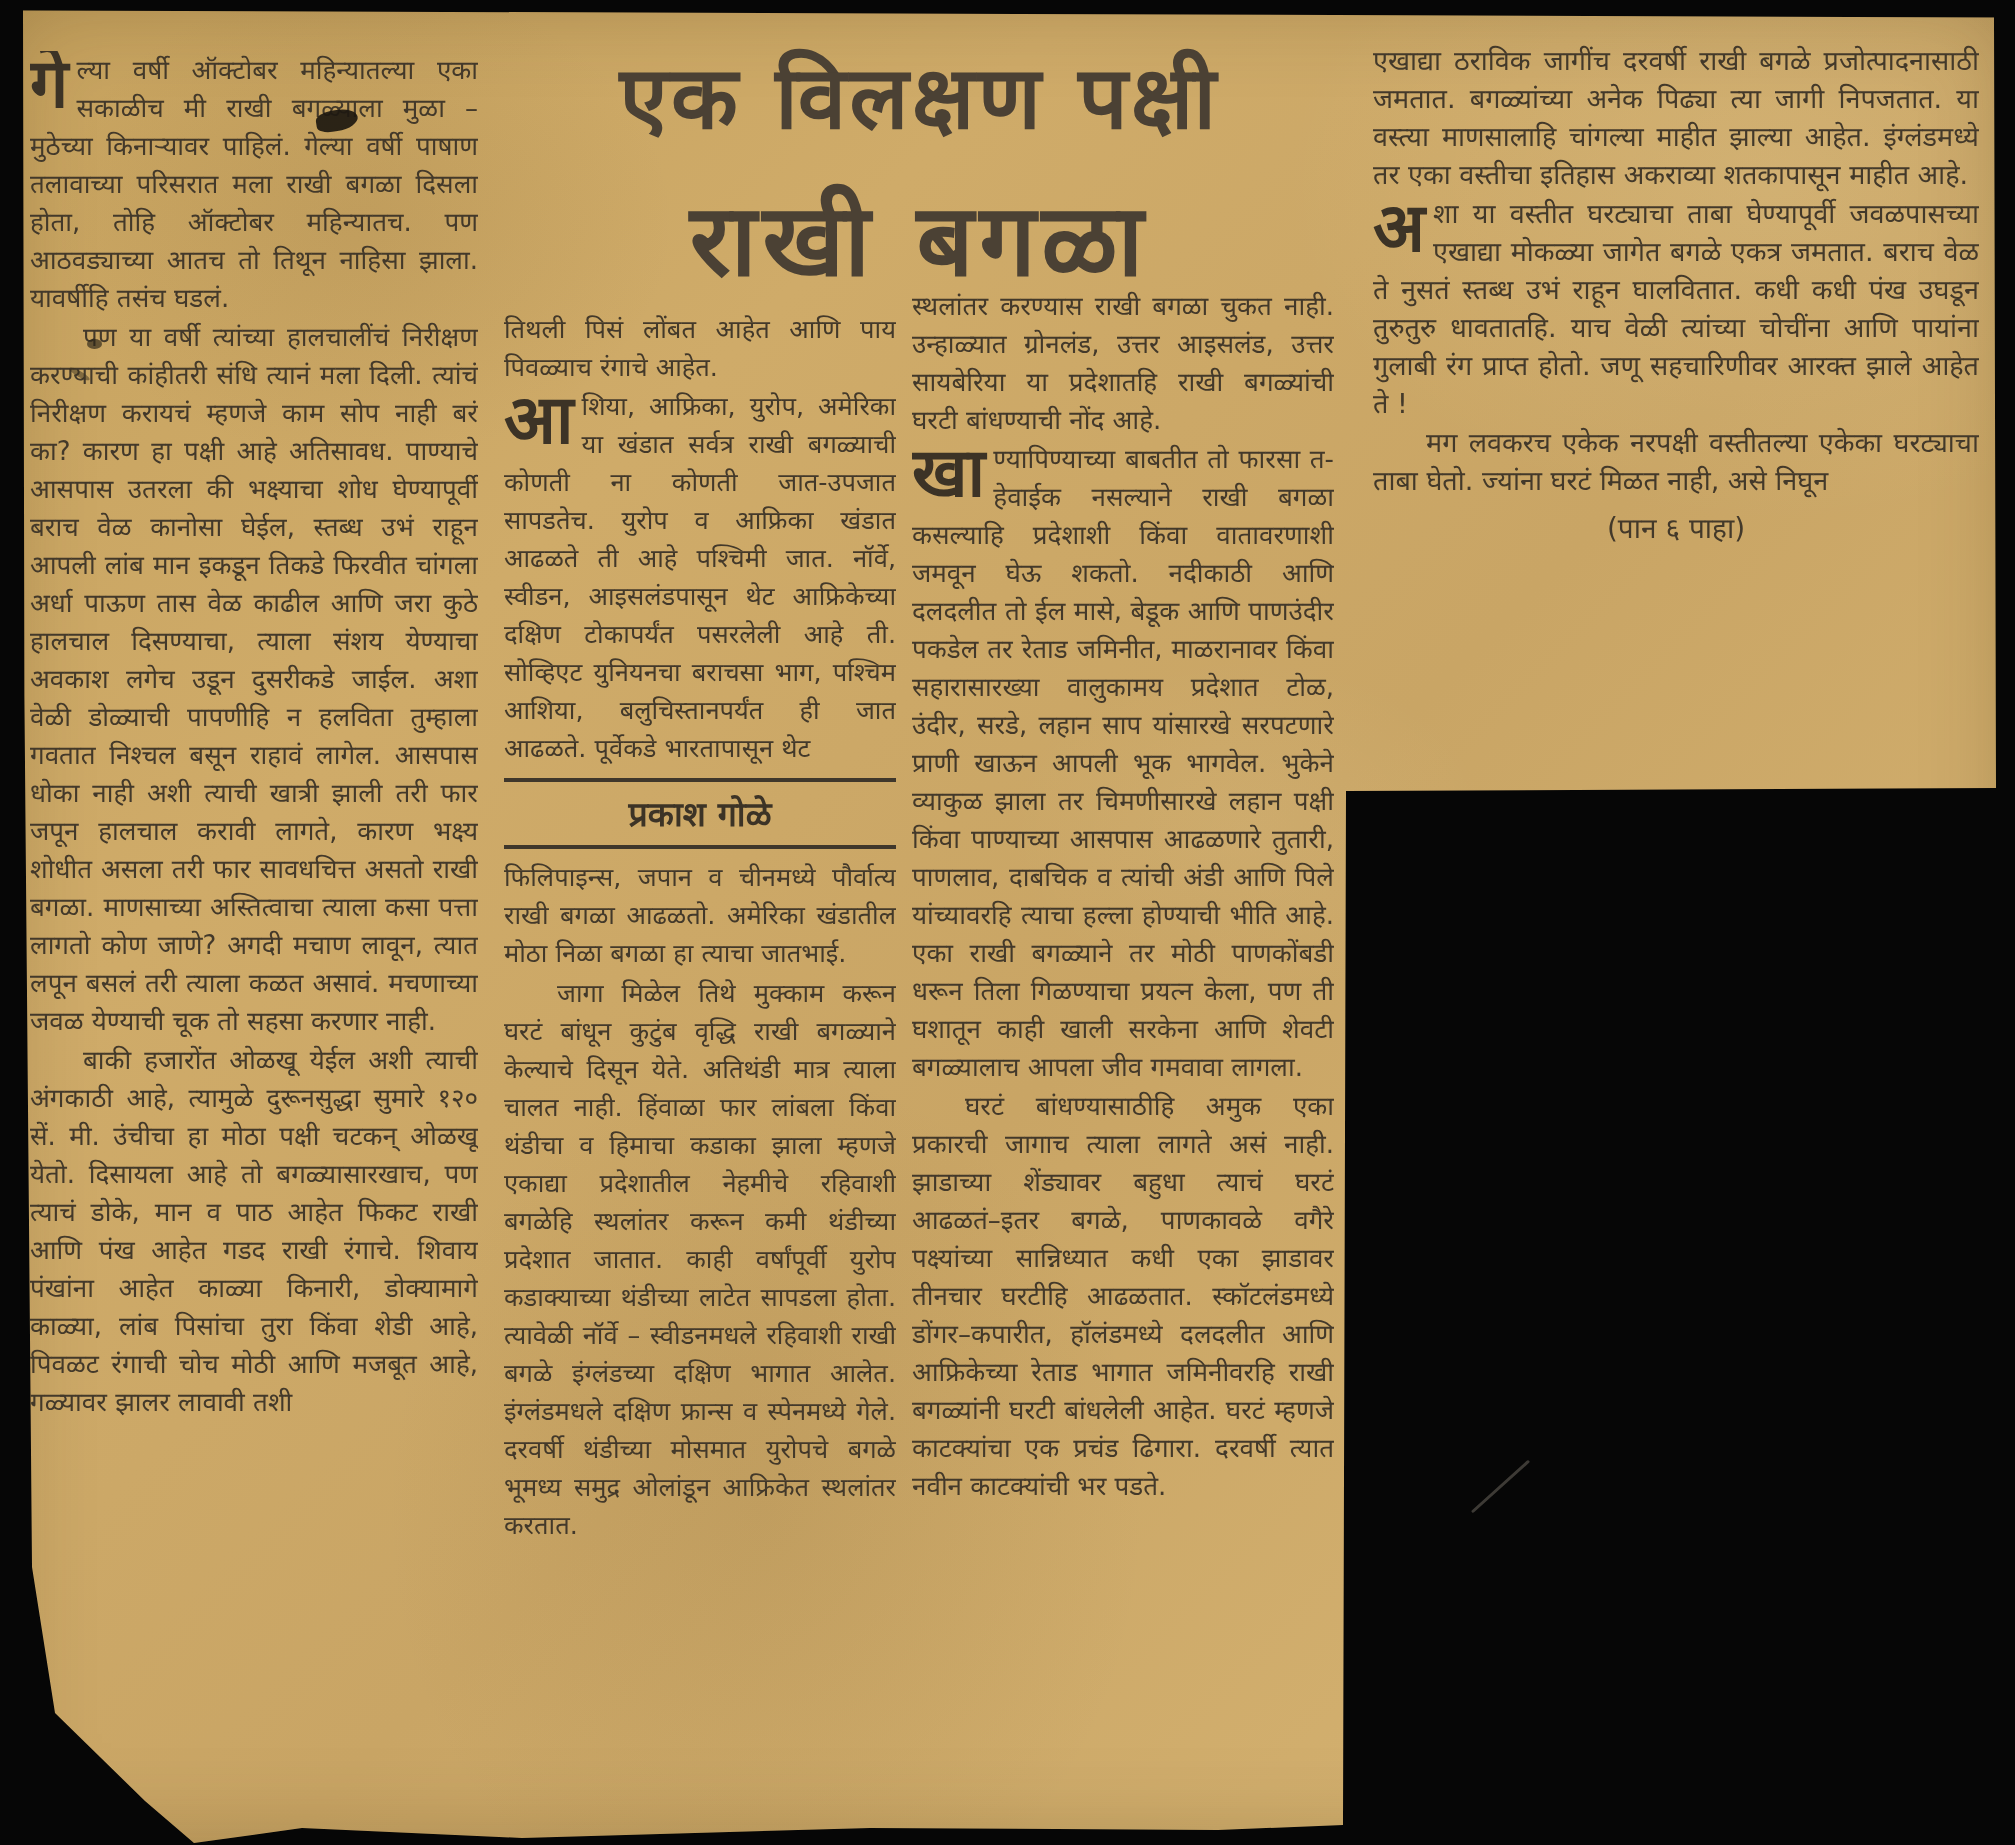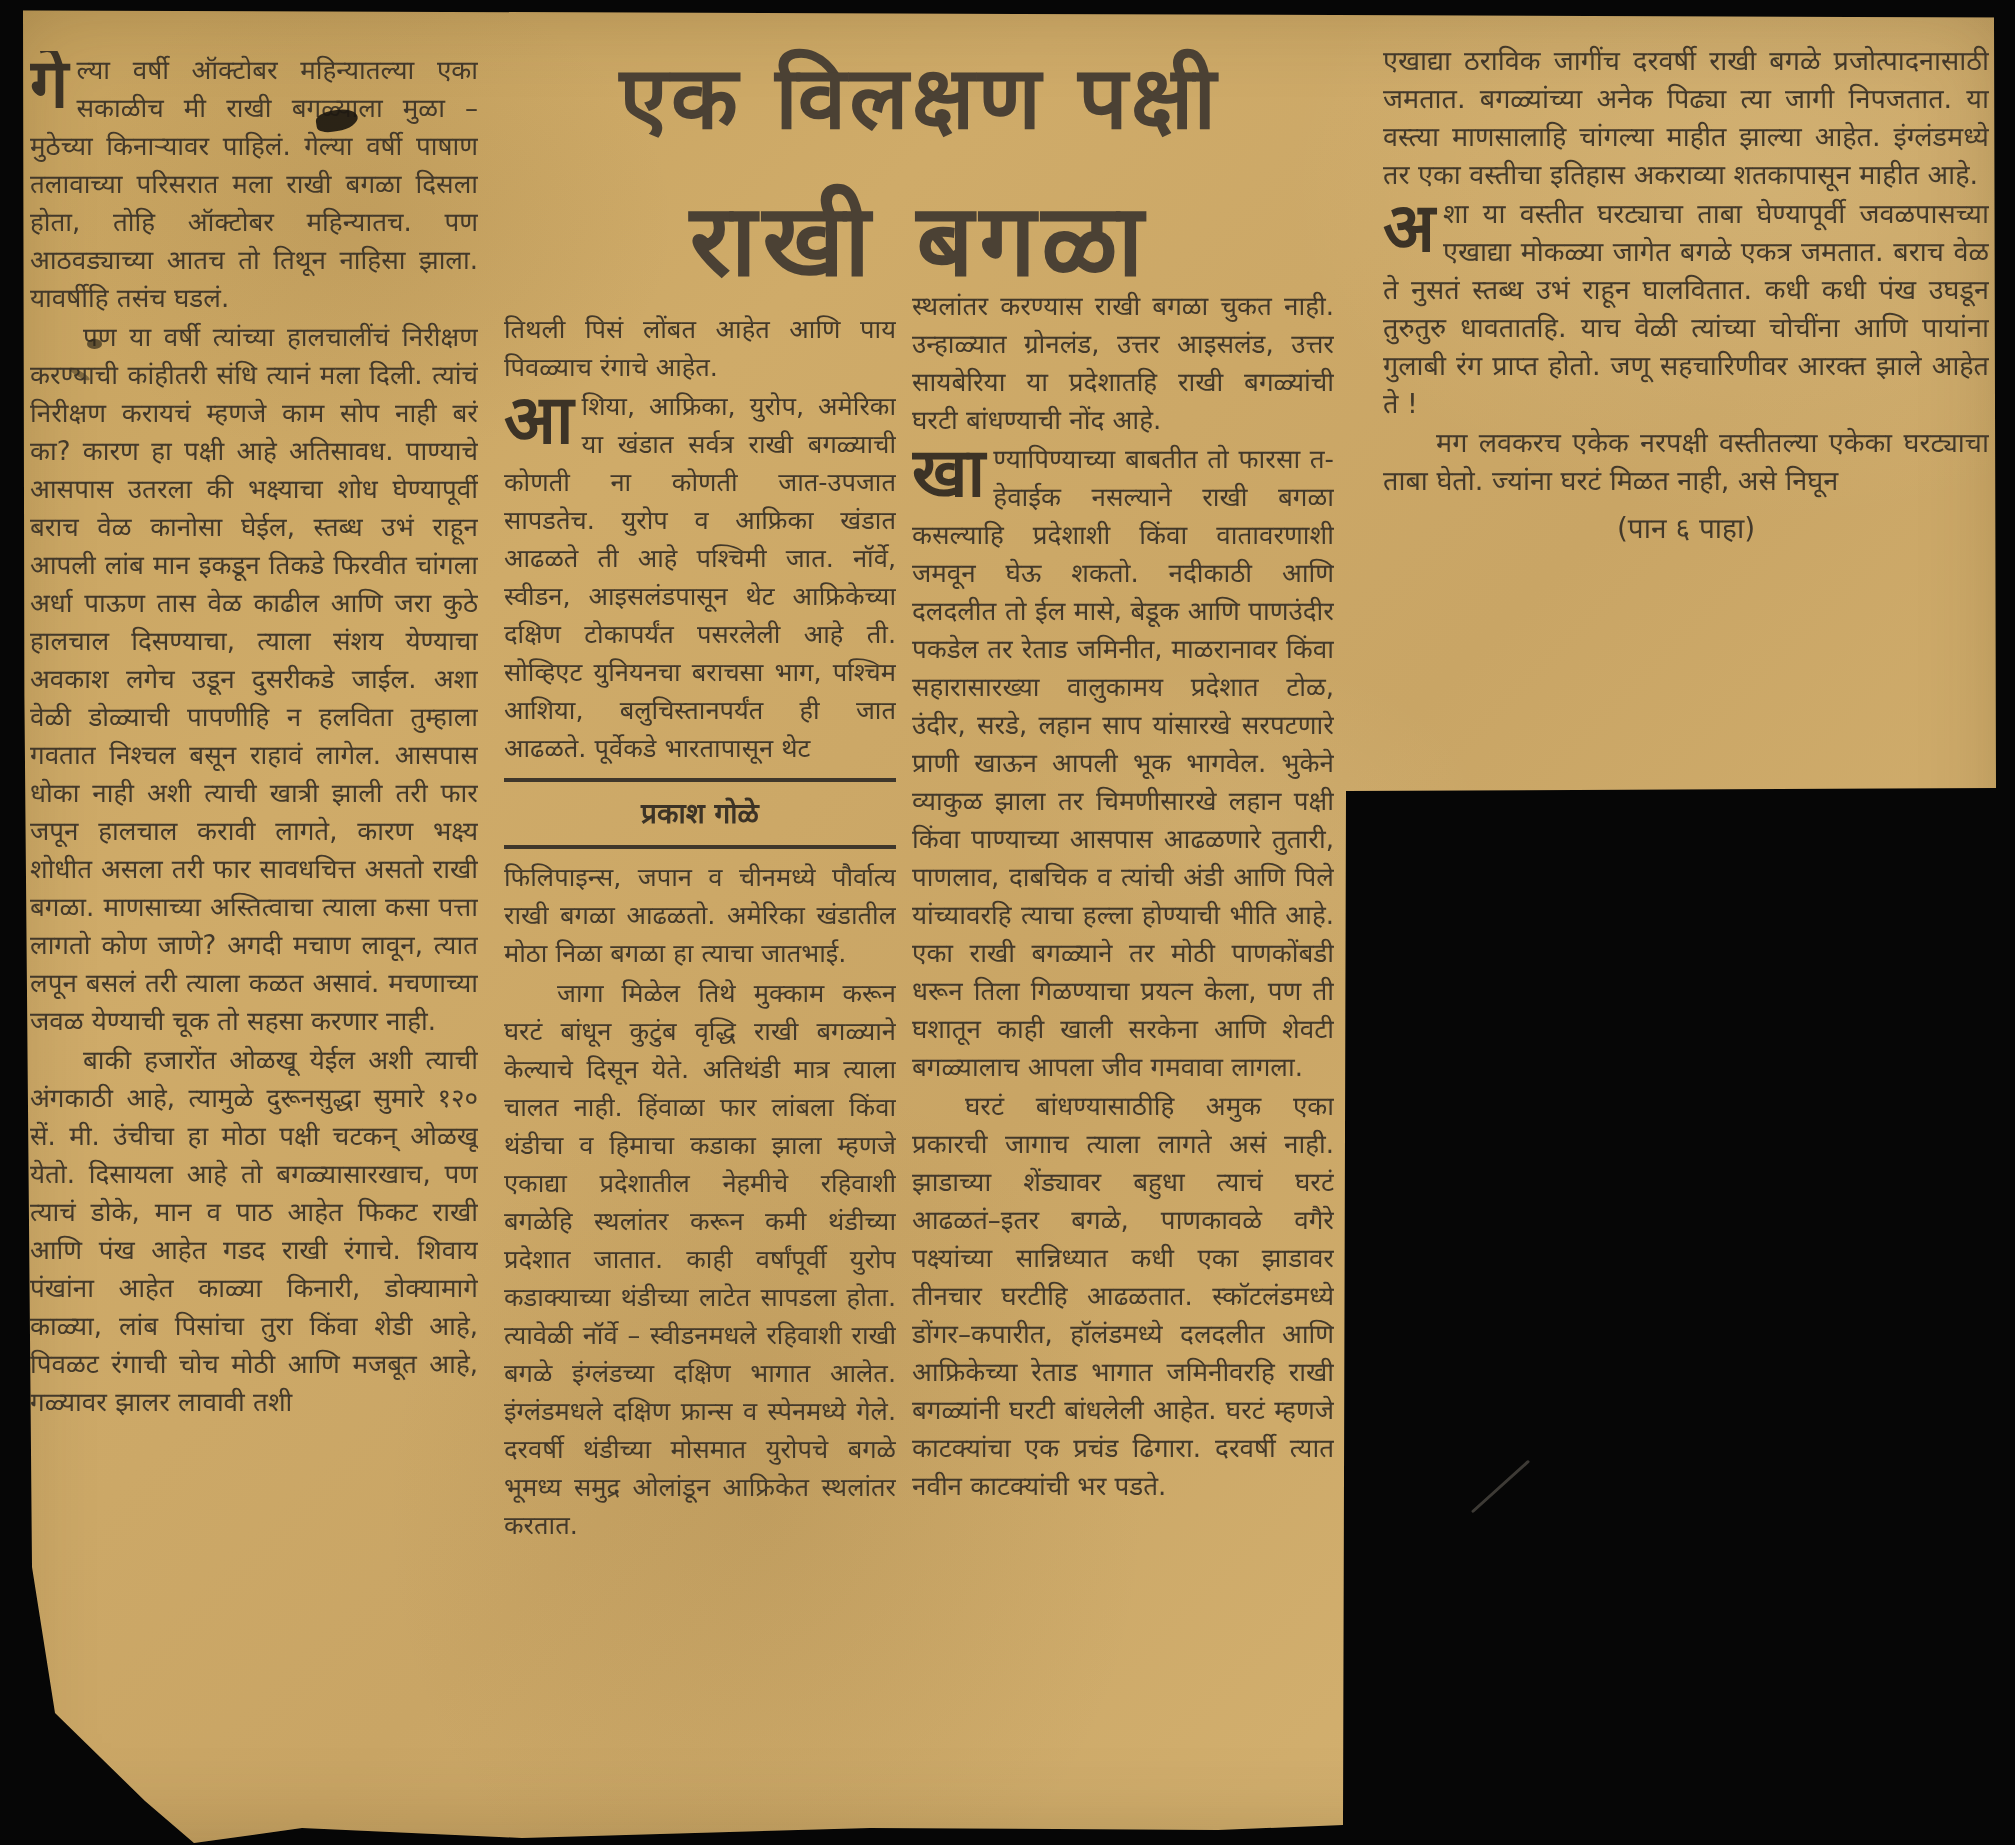--- a/index.html
+++ b/index.html
@@ -40,31 +40,31 @@
     float:left;
     font-size:68px;
     line-height:58px;
     font-weight:bold;
     padding:3.5px 8.1px 0 0;
     color:#3c3326;
   }
   .col1{left:30px;top:51px;width:448px;height:1555px;}
   .col2{left:504px;top:310px;width:392px;height:1520px;font-size:25.5px;}
   .col3{left:912px;top:287px;width:422px;height:1538px;}
-  .col4{left:1373px;top:42px;width:606px;height:754px;font-size:27px;line-height:38px;margin-left:10px;}
+  .col4{left:1373px;top:42px;width:606px;height:754px;font-size:27px;line-height:38px;}
   .headline{
     position:absolute;left:504px;top:37px;width:831px;
     text-align:center;color:#4b4134;font-weight:bold;
   }
   .headline .hl1{font-size:87px;line-height:122px;letter-spacing:3.5px;}
   .headline .hl2{font-size:100px;line-height:133px;margin-top:15px;letter-spacing:5.8px;}
   .byline-block{margin:10.4px 0 9.3px 0;}
   .rule{border-top:4.1px solid #3f372b;margin:5.8px 0;}
   .byline{
-    text-align:center;font-weight:bold;font-size:28px;
+    text-align:center;font-weight:bold;font-size:34px;
     padding:8.1px 0 5.8px 0;color:#3c3326;
   }
   .cont-note{
     text-align:center;text-indent:0 !important;
     font-size:28px;padding-top:8.1px;color:#43392a;
   }
   .ink-blot{
     position:absolute;left:316px;top:110px;width:42px;height:21px;
     background:#1d1810;border-radius:46% 54% 60% 40%;
     transform:rotate(-9deg);opacity:.92;

